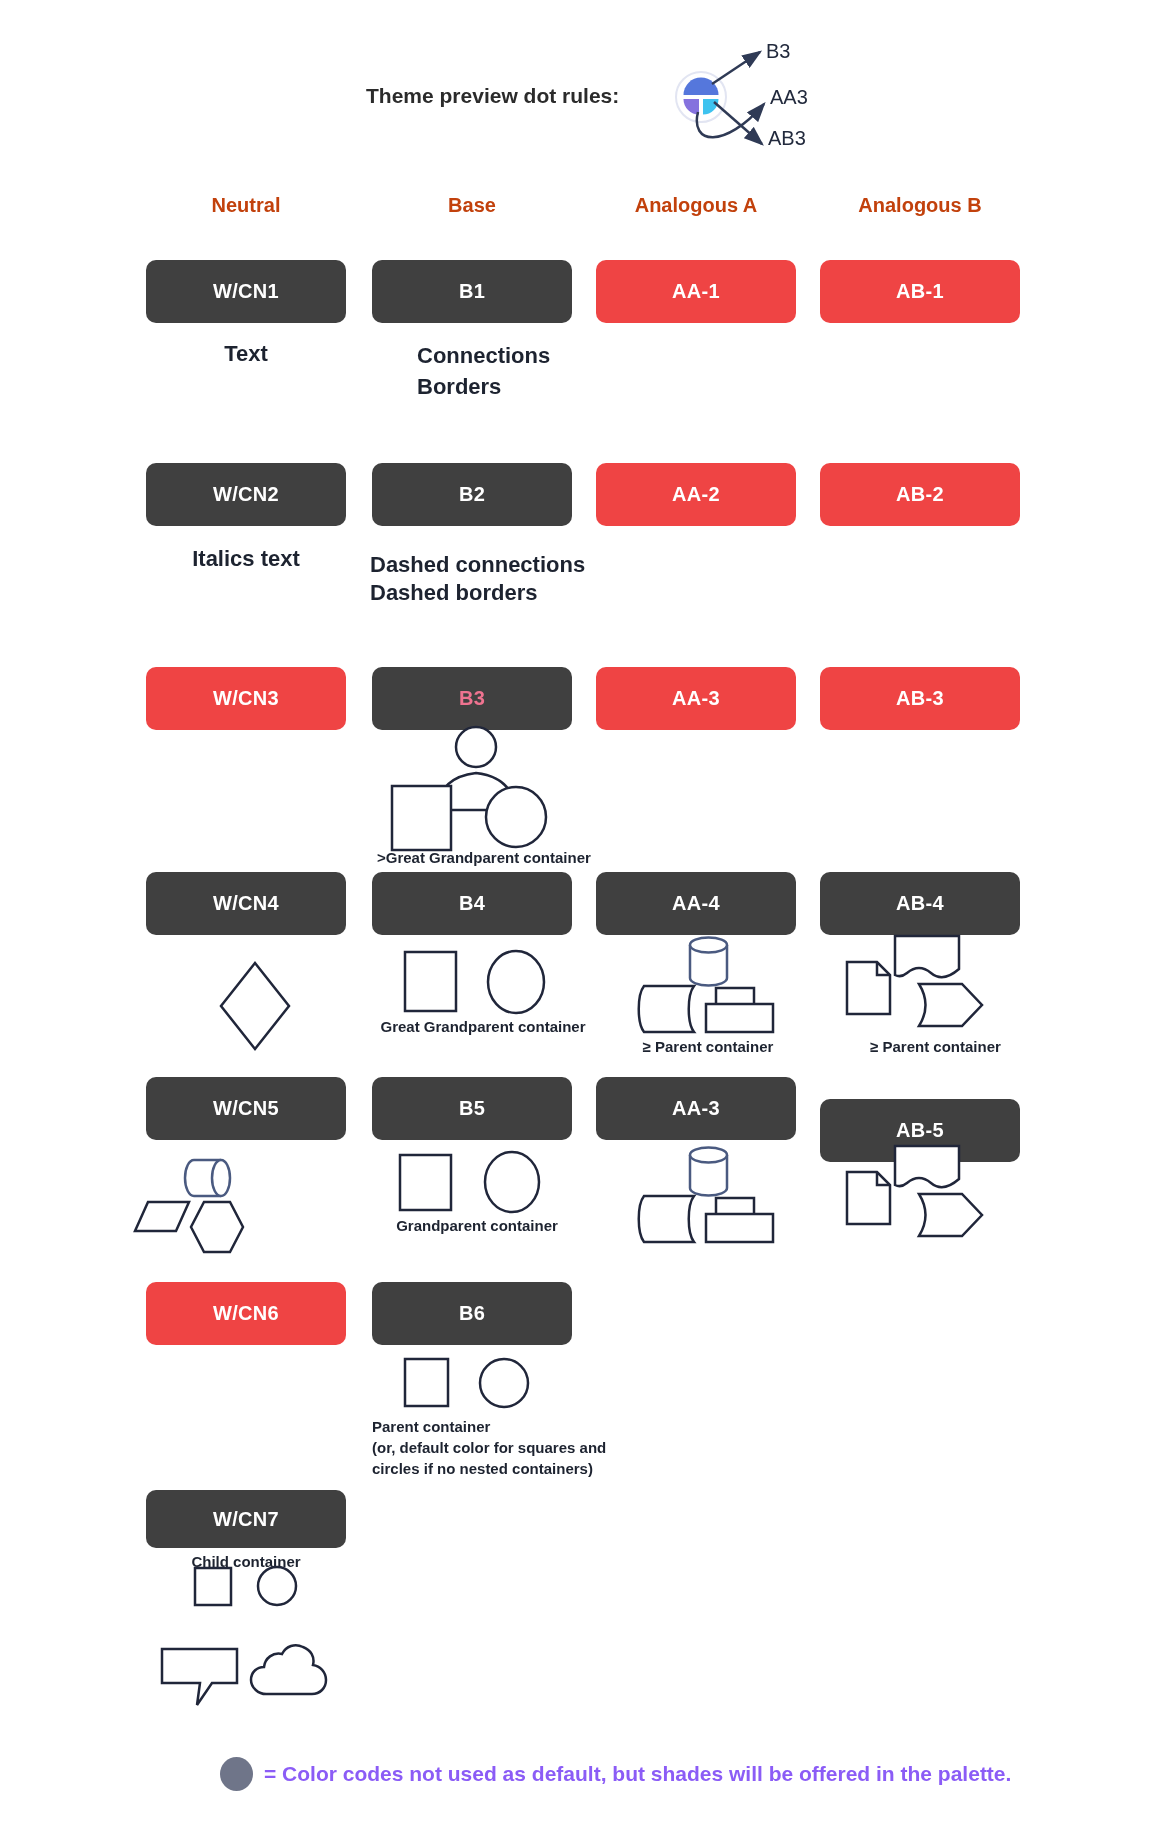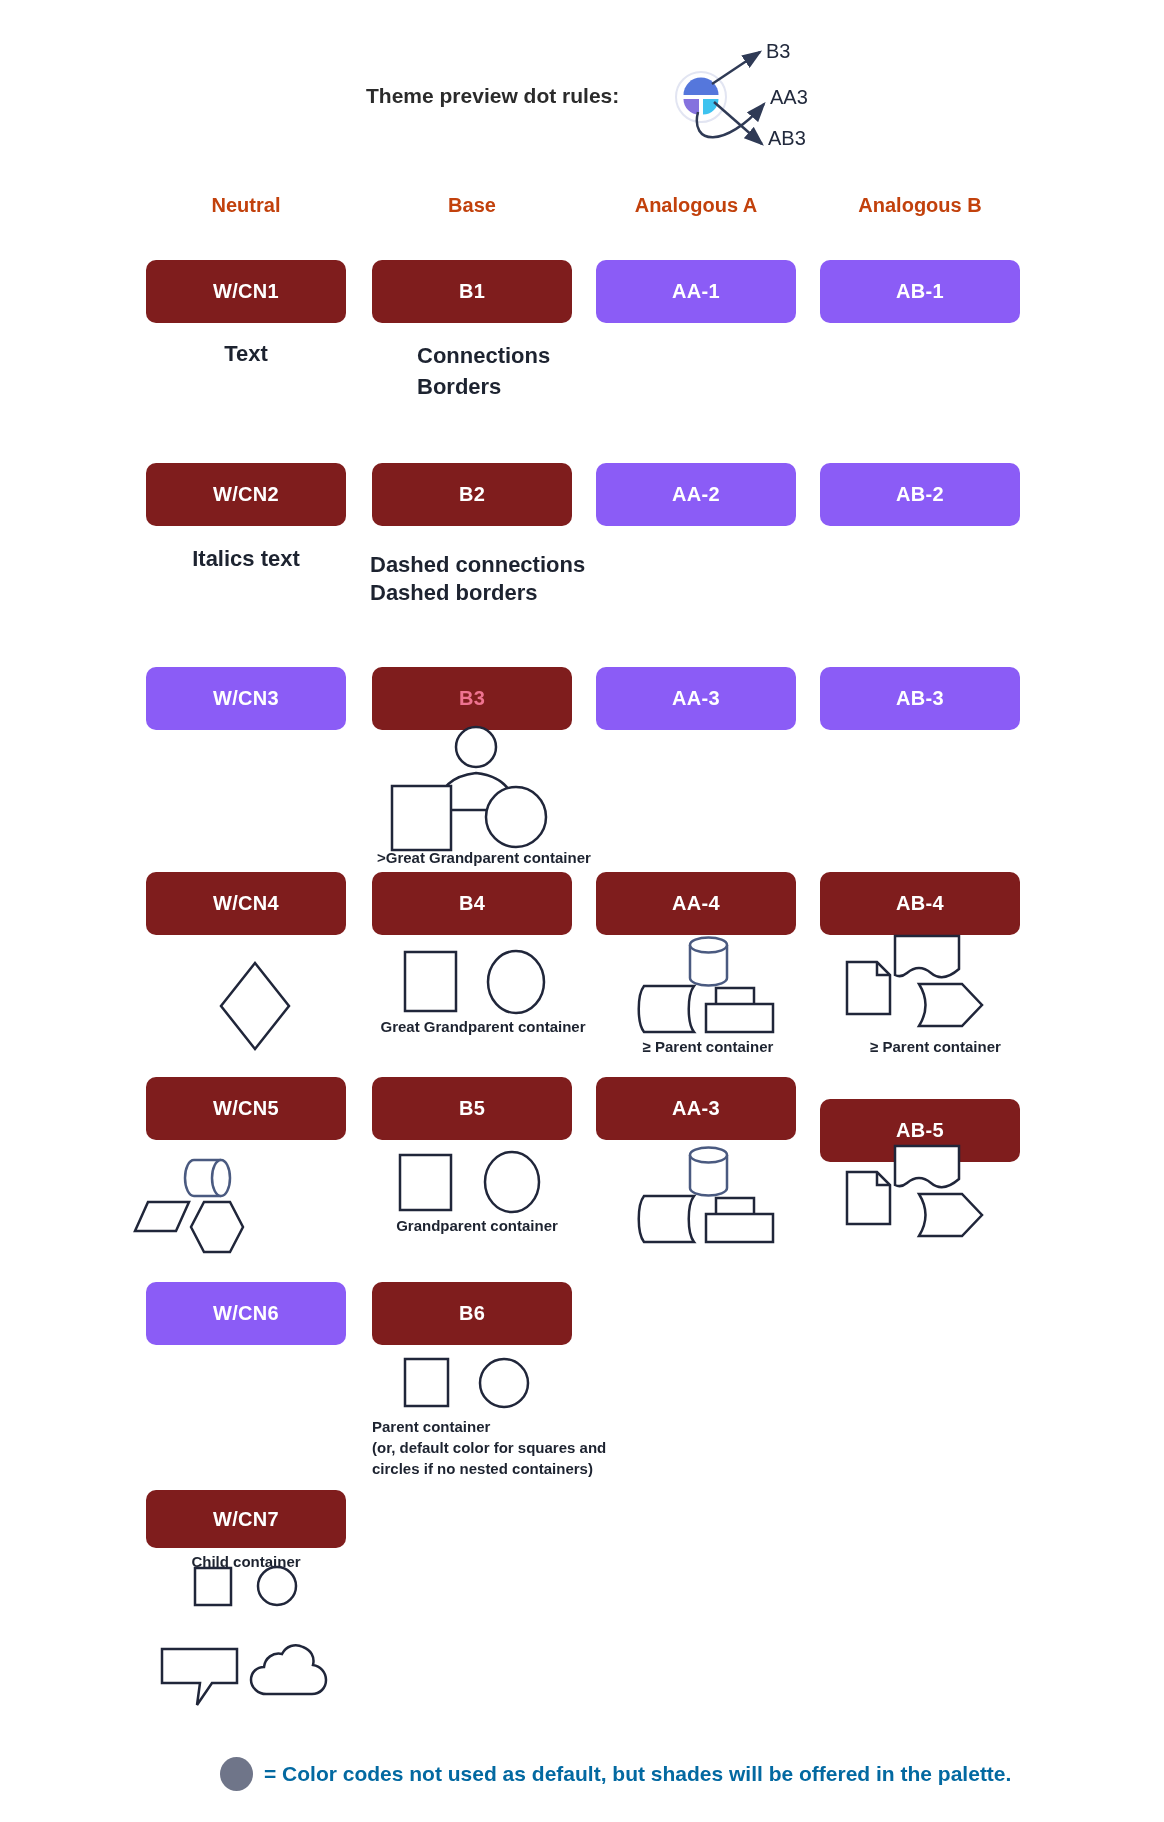--- a/index.html
+++ b/index.html
@@ -14,38 +14,38 @@
     position:absolute;font-size:20px;font-weight:400;color:#222a3d;
   }
   .col-header{
     position:absolute;width:200px;text-align:center;font-size:20px;font-weight:600;color:#c2410c;
   }
   .swatch{
     position:absolute;width:200px;height:63px;border-radius:10px;
     display:flex;align-items:center;justify-content:center;
     color:#ffffff;font-size:20px;font-weight:600;letter-spacing:.3px;cursor:pointer;
   }
-  .swatch.dark{background:#7f1d1d;text-align:right;}
-  .swatch.gray{background:#8b5cf6;}
+  .swatch.dark{background:#404040;text-align:right;}
+  .swatch.gray{background:#ef4444;}
   .swatch.pink-label{color:#ef7390;}
   .caption-lg{
     position:absolute;font-size:22px;font-weight:600;color:#1d2330;line-height:31px;
   }
   .caption-lg.center{width:200px;text-align:center;}
   .caption-sm{
     position:absolute;font-size:15px;font-weight:600;color:#1d2330;line-height:21px;
   }
   .caption-sm.center{text-align:center;}
   .caption-sm span{display:block;}
   svg.shape{position:absolute;overflow:visible;}
   .footnote-dot{
     position:absolute;left:220px;top:1757px;width:33px;height:34px;border-radius:50%;
   }
   .footnote-text{
-    position:absolute;left:264px;top:1762px;font-size:21px;font-weight:700;color:#0369a1;
+    position:absolute;left:264px;top:1762px;font-size:21px;font-weight:700;color:#8b5cf6;
   }
 </style>
 </head>
 <body>
 
 <div class="canvas">
 
   <div class="title">Theme preview dot rules:</div>
 
   <svg class="shape" style="left:652px;top:45px" width="105" height="105" viewBox="0 0 105 105">

